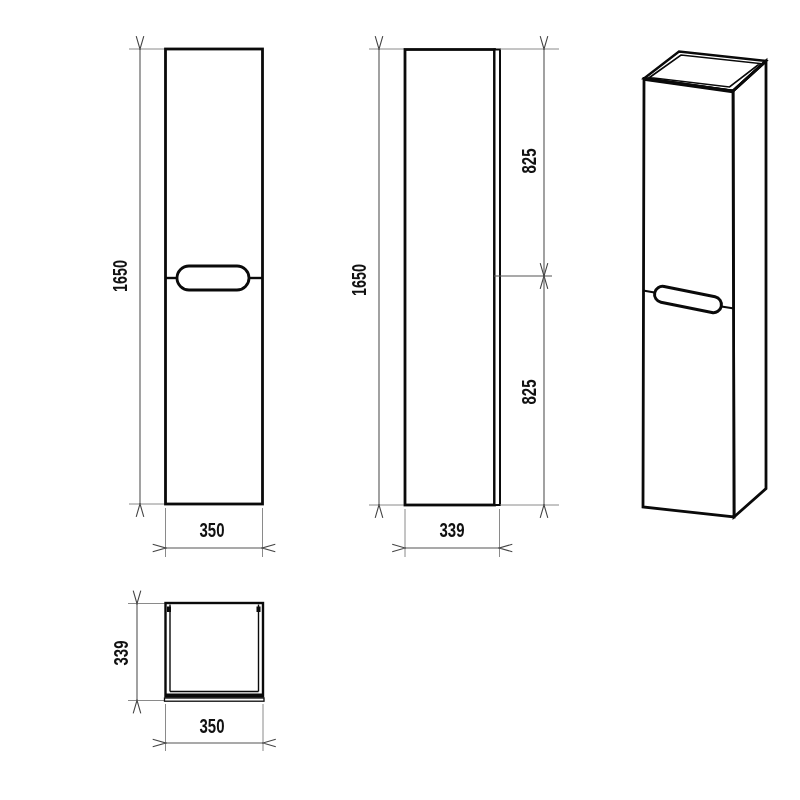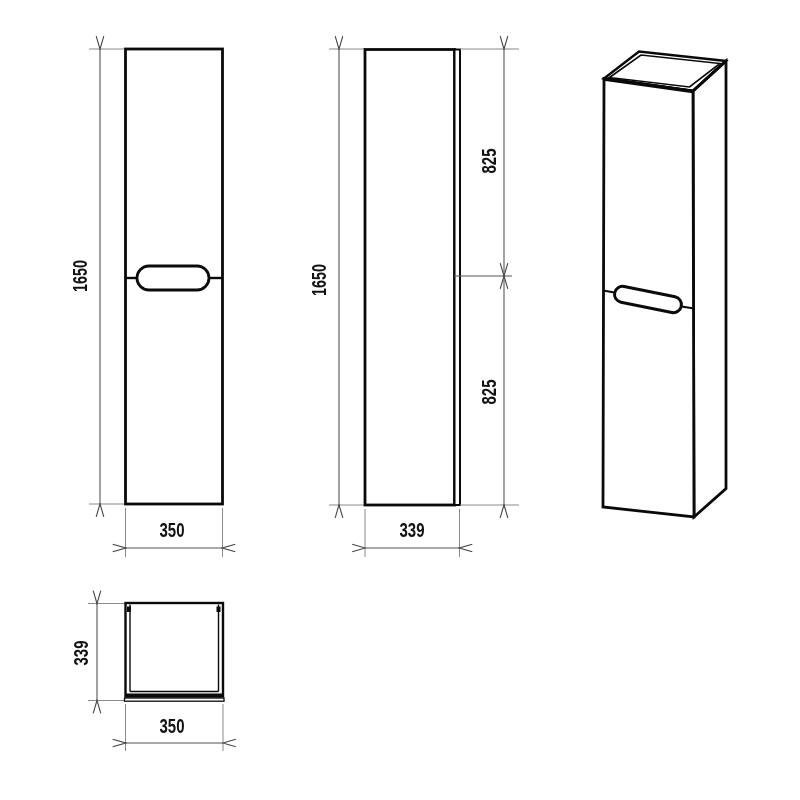--- a/index.html
+++ b/index.html
@@ -2,20 +2,21 @@
 <html><head>
 <meta charset="utf-8">
 <style>
   html,body{margin:0;padding:0;background:#ffffff;}
   .canvas{
     position:relative;
     width:760px;height:800px;
     background:#ffffff;
     font-family:"Liberation Sans", sans-serif;
     overflow:hidden;
+    padding-left:40px;
   }
   svg text{
     font-family:"Liberation Sans","DejaVu Sans",sans-serif;
     font-weight:700;
     font-size:20px;
     fill:#111111;
   }
   .obj{stroke:#0a0a0a;fill:#ffffff;stroke-linejoin:miter;}
   .obj-line{stroke:#0a0a0a;fill:none;}
   .dim{stroke:#555555;stroke-width:1.1;fill:none;}

